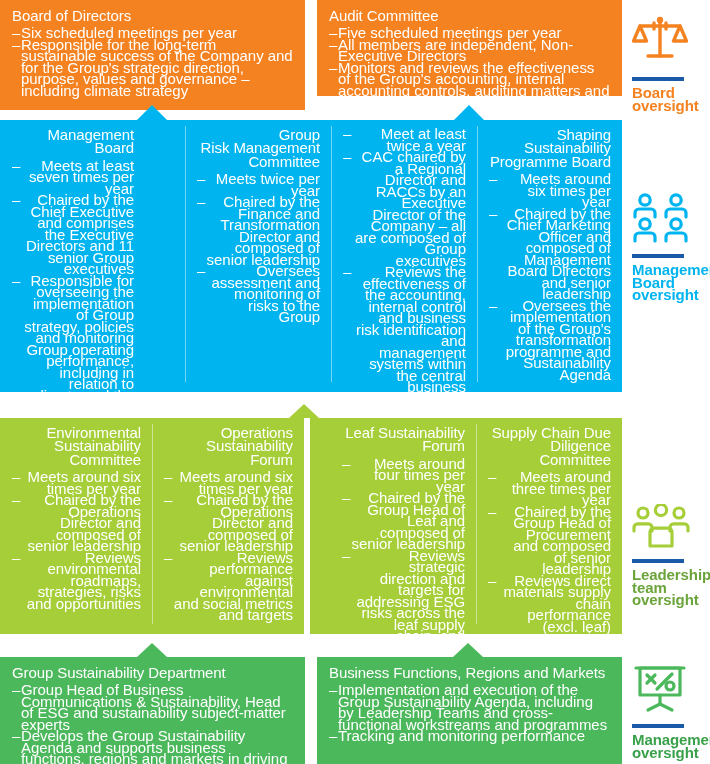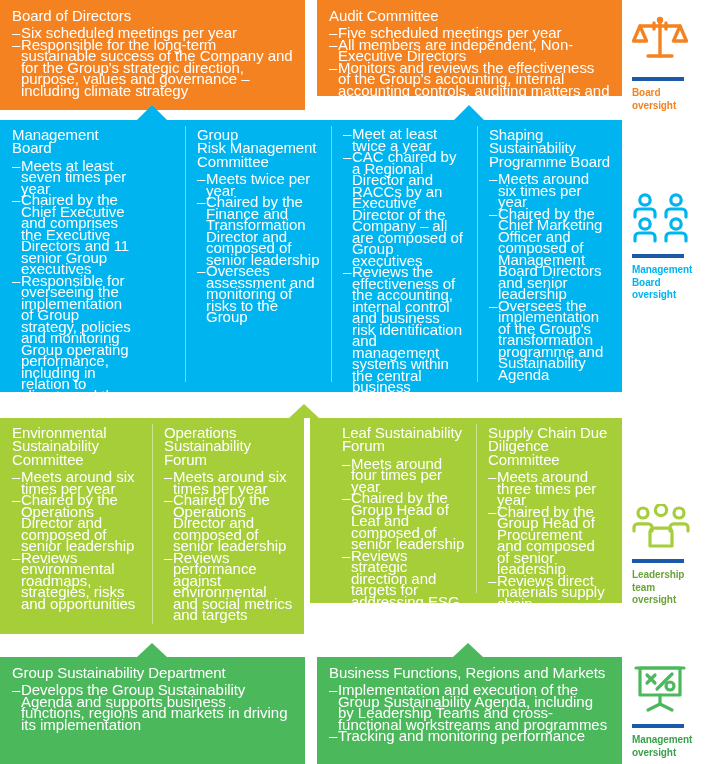--- a/index.html
+++ b/index.html
@@ -8,21 +8,21 @@
     background:#ffffff;
     font-family:"Liberation Sans","DejaVu Sans",sans-serif;
     -webkit-font-smoothing:antialiased;
     overflow:hidden;
   }
   .diagram{position:relative;width:710px;height:764px;}
 
   .panel{position:absolute;box-sizing:border-box;}
 
   .cols{display:flex;width:100%;height:100%;box-sizing:border-box;}
-  .col{box-sizing:border-box;position:relative;}
+  .col{box-sizing:border-box;position:relative;text-align:right;}
 
   .divider{
     position:absolute;left:0;top:6px;bottom:10px;width:1px;
     background:rgba(255,255,255,.45);
   }
 
   h3{
     margin:0 0 5px 0;
     font-size:15px;
     line-height:13.4px;
@@ -53,21 +53,21 @@
     border-right:15px solid transparent;
   }
 
   
   .rail{position:absolute;left:632px;width:78px;}
   .rail .icon{display:block;}
   .rail .rule{
     width:52px;height:4px;background:#1a5aa8;margin:7px 0 6px 0;
   }
   .rail .rlabel{
-    font-size:10px;line-height:12.6px;font-weight:bold;
+    font-size:15px;line-height:12.6px;font-weight:bold;
     letter-spacing:-0.1px;
   }
 </style>
 </head>
 <body>
 
 <div class="diagram">
 
   <div class="panel" style="left:0;top:0;width:305px;height:110px;background:#F58220;padding:9px 12px 10px 12px;">
     <h3>Board of Directors</h3>
@@ -195,21 +195,21 @@
         <h3>Operations Sustainability Forum</h3>
         <ul>
           <li>Meets around six times per year</li>
           <li>Chaired by the Operations Director and composed of senior leadership</li>
           <li>Reviews performance against environmental and social metrics and targets</li>
         </ul>
       </div>
     </div>
   </div>
 
-  <div class="panel" style="left:310px;top:418px;width:312px;height:185px;background:#A6CE39;padding-left:20px;">
+  <div class="panel" style="left:310px;top:418px;width:312px;height:216px;background:#A6CE39;padding-left:20px;">
     <div class="cols">
       <div class="col" style="width:156px;padding:8px 11px 8px 12px;">
         <h3>Leaf Sustainability Forum</h3>
         <ul>
           <li>Meets around four times per year</li>
           <li>Chaired by the Group Head of Leaf and composed of senior leadership</li>
           <li>Reviews strategic direction and targets for addressing ESG risks across the leaf supply chain, and performance against leaf supply chain targets</li>
         </ul>
       </div>
       <div class="col" style="width:156px;padding:8px 11px 8px 12px;">
@@ -242,20 +242,21 @@
       <div>oversight</div>
     </div>
   </div>
 
   <div class="arrow" style="left:137px;top:643px;border-bottom:14px solid #4CB85C;"></div>
   <div class="arrow" style="left:453px;top:643px;border-bottom:14px solid #4CB85C;"></div>
 
   <div class="panel" style="left:0;top:657px;width:305px;height:107px;background:#4CB85C;padding:9px 12px 10px 12px;">
     <h3>Group Sustainability Department</h3>
     <ul>
+      <li>Group Head of Business Communications &amp; Sustainability, Head of ESG and sustainability subject-matter experts</li>
       <li>Develops the Group Sustainability Agenda and supports business functions, regions and markets in driving its implementation</li>
     </ul>
   </div>
 
   <div class="panel" style="left:317px;top:657px;width:305px;height:107px;background:#4CB85C;padding:9px 12px 10px 12px;">
     <h3>Business Functions, Regions and Markets</h3>
     <ul>
       <li>Implementation and execution of the Group Sustainability Agenda, including by Leadership Teams and cross-functional workstreams and programmes</li>
       <li>Tracking and monitoring performance</li>
     </ul>

